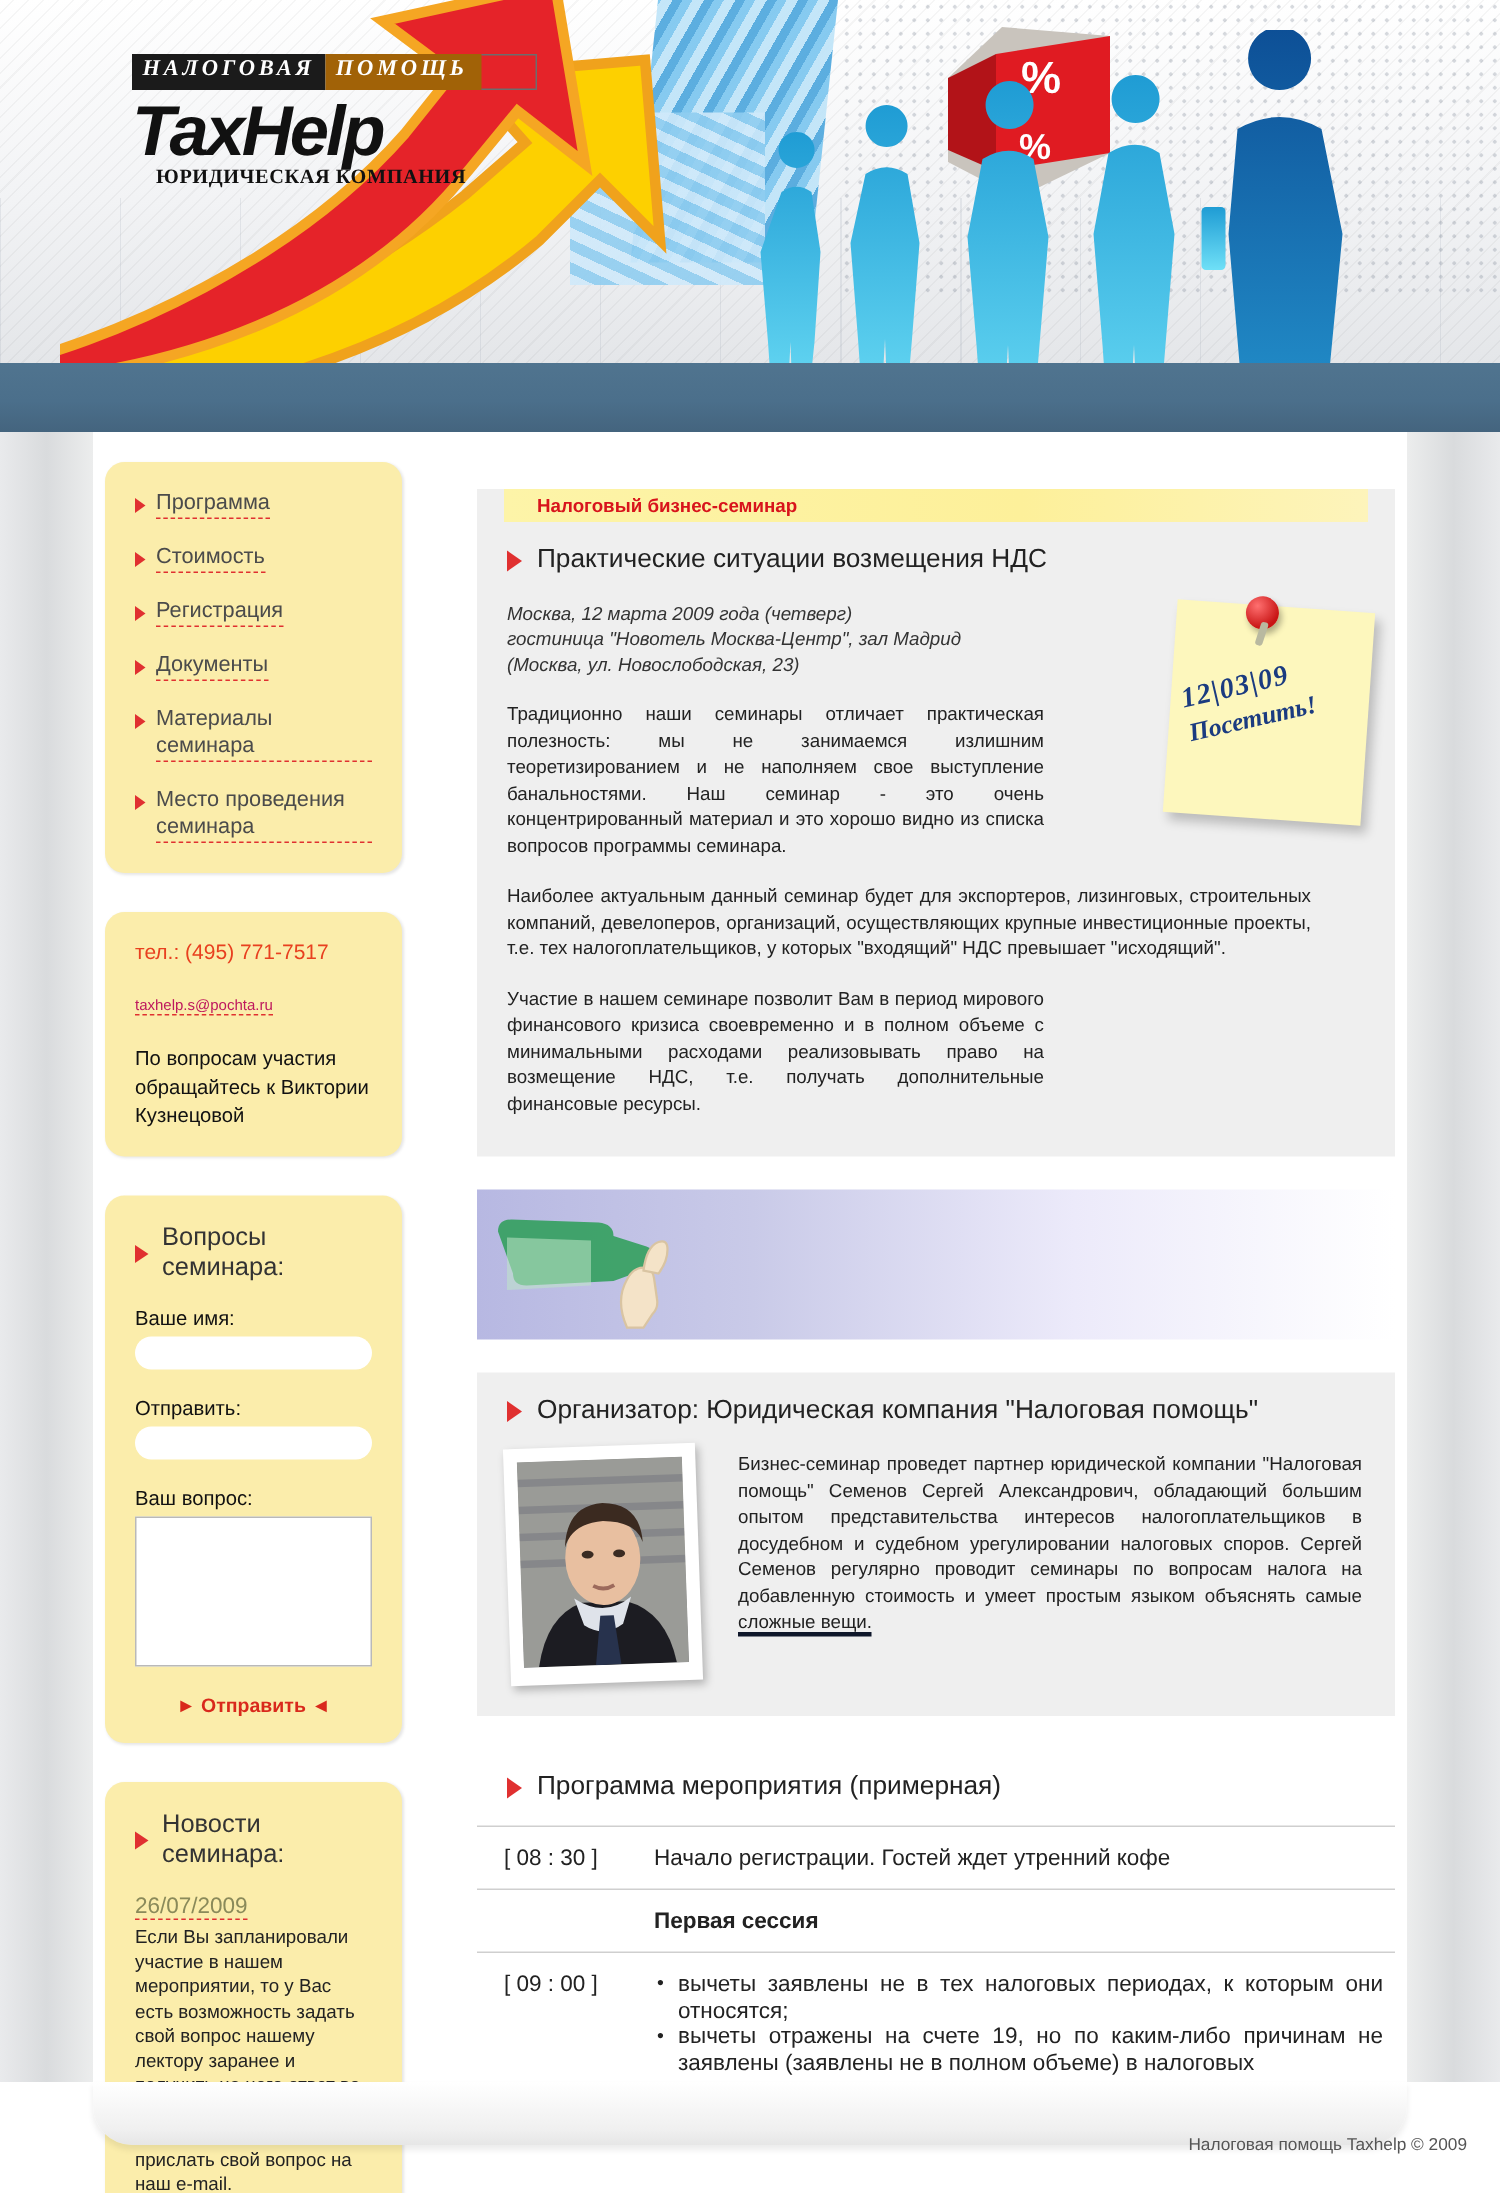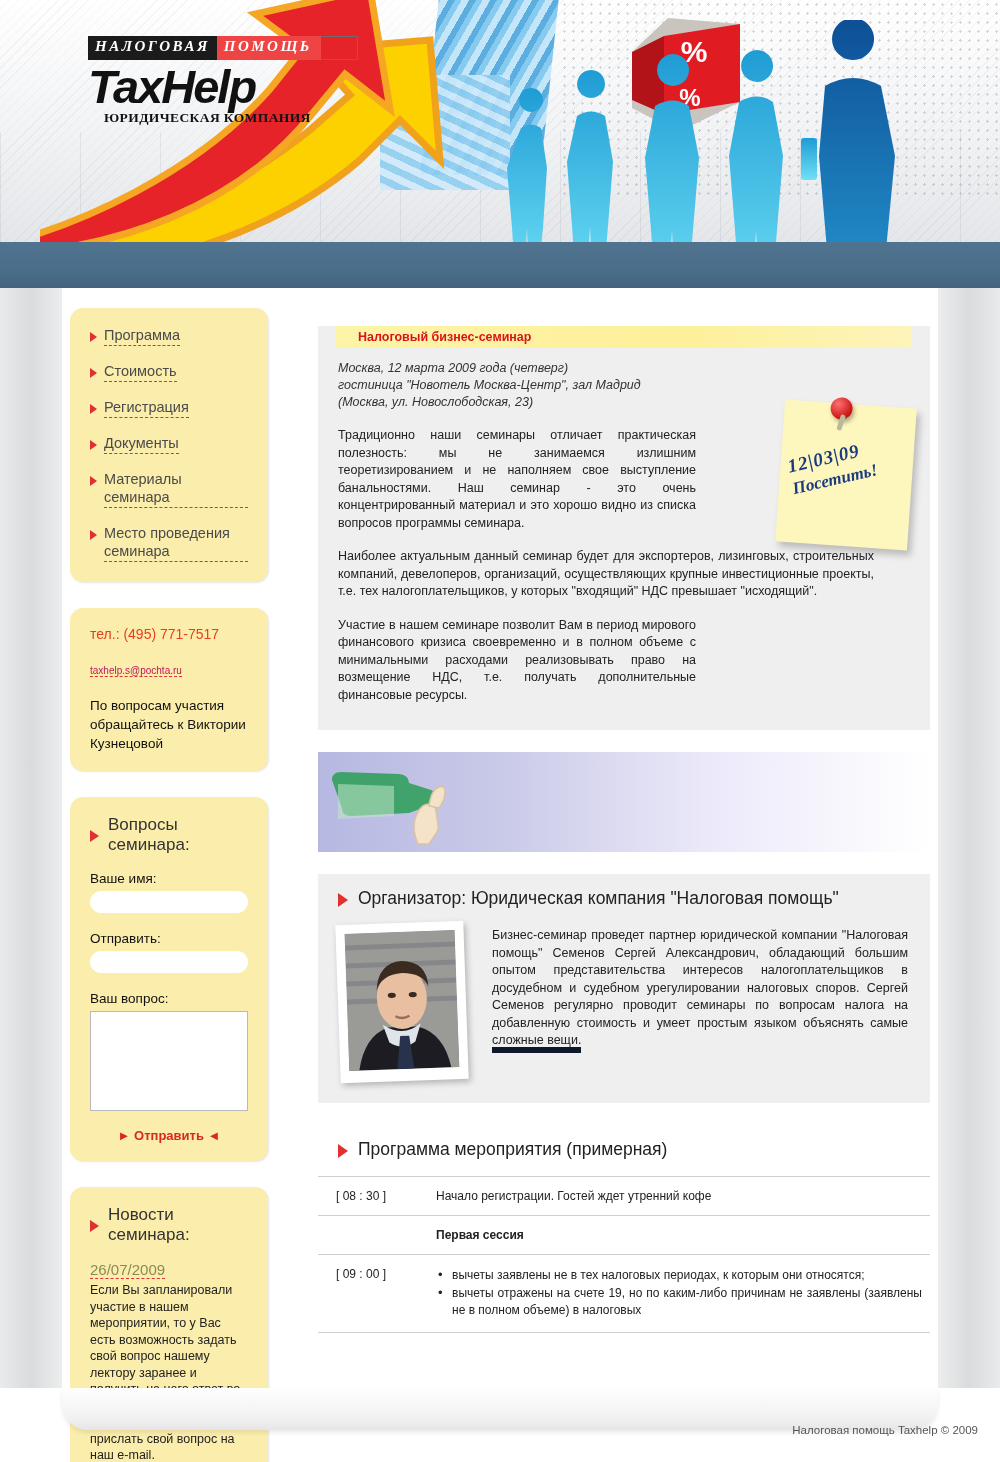--- a/index.html
+++ b/index.html
@@ -60,21 +60,21 @@
 
   .blue-bar {
     position:absolute; left:0; top:242px; width:1000px; height:46px;
     background: linear-gradient(to bottom,#50748f 0%, #4b6f8b 55%, #44647e 100%);
   }
   .logo-box { position:absolute; left:88px; top:36px; width:270px; height:100px; }
   .logo-l1 { display:flex; height:24px; }
   .logo-l1 .w { background:#1b1b1b; color:#fff; font-family:"Liberation Serif", serif;
       font-style:italic; font-weight:700; font-size:15px; letter-spacing:2.5px;
       padding:2px 7px 0 7px; }
-  .logo-l1 .r { background:#ef4444; color:#fff; font-family:"Liberation Serif", serif;
+  .logo-l1 .r { background:#a16207; color:#fff; font-family:"Liberation Serif", serif;
       font-style:italic; font-weight:700; font-size:15px; letter-spacing:2.5px;
       padding:2px 9px 0 7px; }
   .logo-l1 .tail { width:52px; border:1px solid #6d6d6d; border-left:none; margin-top:0; height:24px;}
   .logo-main { font-family:"Liberation Sans", sans-serif; font-weight:bold; font-style:italic;
       font-size:47px; color:#111; letter-spacing:-2px; line-height:52px; margin-top:1px; }
   .logo-sub { font-family:"Liberation Serif", serif; font-weight:700; font-size:13.5px;
       color:#111; letter-spacing:.4px; margin-top:-3px;margin-left:16px; }
 
   
   .body-wrap { position:absolute; left:0; top:288px; width:1000px; height:1100px; }
@@ -160,25 +160,25 @@
 
   
   .org-panel { margin-top:22px; background:#efefef; padding-bottom:22px; }
   .org-flex { display:flex; padding:8px 22px 0 20px; }
   .photo-frame { width:128px; height:158px; background:#fff; padding:9px 9px 22px 9px;
                  box-shadow:2px 3px 6px rgba(0,0,0,.25); transform:rotate(-2deg);
                  flex:0 0 auto; margin-right:26px; }
   .photo-img { width:110px; height:137px; position:relative; overflow:hidden;
                background: linear-gradient(to bottom,#8e8f8b 0%, #a9a8a2 40%, #78797a 100%); }
   .bio { font-size:12.5px; line-height:17.5px; color:#222; text-align:justify; padding-top:4px; }
-  .bio u { text-decoration:none; border-bottom:6px solid #0f172a; }
+  .bio u { text-decoration:none; border-bottom:3px solid #0f172a; }
 
   
   .prog-head { margin-top:22px; }
-  .sched { width:100%; border-collapse:collapse; margin-top:10px; font-size:12px; color:#222; }
+  .sched { width:100%; border-collapse:collapse; margin-top:10px; font-size:15px; color:#222; }
   .sched td { border-top:1px solid #cfcfcf; border-bottom:1px solid #cfcfcf;
               padding:12px 8px 12px 0; vertical-align:top; }
   .sched tr td:first-child { width:118px; padding-left:18px; white-space:nowrap; }
   .sched tr.no-b td { border-bottom:none; }
   .bold { font-weight:bold; }
   .bullets { list-style:none; }
   .bullets li { position:relative; padding-left:16px; line-height:17.5px; text-align:justify; }
   .bullets li:before { content:"\2022"; position:absolute; left:2px; top:-1px; font-size:13px; }
 
   
@@ -314,20 +314,24 @@
         <div class="news-date">26/07/2009</div>
         <div class="news-body"><span>Если Вы запланировали участие в нашем мероприятии, то у Вас есть возможность задать свой вопрос нашему лектору заранее и получить на него ответ во время семинара. Для этого Вам необходимо прислать свой вопрос на </span><a href="#">наш e-mail</a><span>.</span></div>
       </div>
 
     </div>
 
     <div class="content">
 
       <div class="panel">
         <div class="yellow-bar">Налоговый бизнес-семинар</div>
+        <div class="h-row">
+          <span class="tri"></span>
+          <h2>Практические ситуации возмещения НДС</h2>
+        </div>
         <div class="venue" style="white-space:pre-line">Москва, 12 марта 2009 года (четверг)
 гостиница "Новотель Москва-Центр", зал Мадрид
 (Москва, ул. Новослободская, 23)</div>
 
         <div class="sticky">
           <div class="sticky-paper"></div>
           <div class="pin"></div>
           <div class="sticky-text">
             <div class="sticky-d">12|03|09</div>
             <div class="sticky-v">Посетить!</div>

